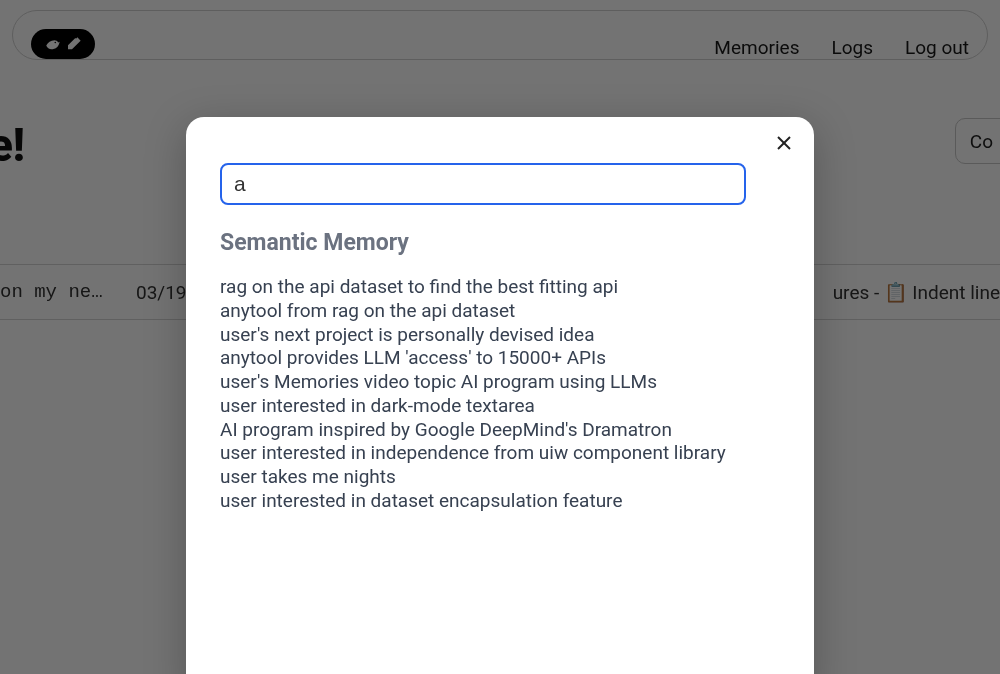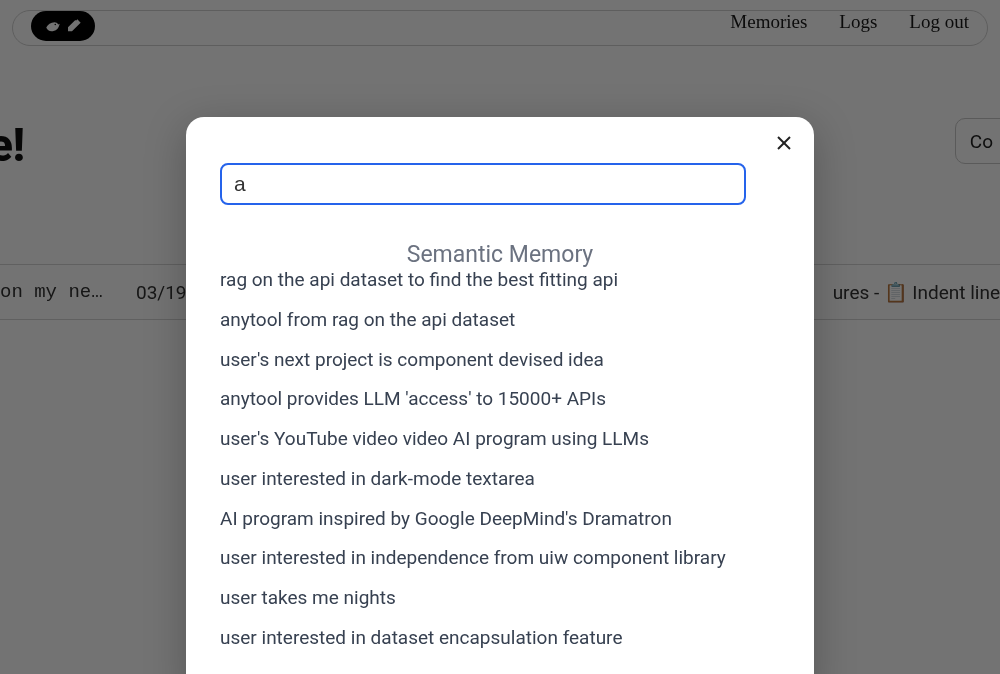--- a/index.html
+++ b/index.html
@@ -2,25 +2,24 @@
 <html><head>
 <meta charset="utf-8">
 <style>
   * { box-sizing: border-box; margin: 0; padding: 0; }
   html, body { width: 1000px; height: 674px; overflow: hidden; font-family: -apple-system, BlinkMacSystemFont, "Segoe UI", Roboto, sans-serif; background: #fff; }
 
   .page { position: relative; width: 1000px; height: 674px; }
 
   
   .topbar {
-    position: absolute; top: 10px; left: 12px; right: 12px; height: 36px;
+    position: absolute; top: 10px; left: 12px; right: 12px; height: 50px;
     border: 1px solid #d0d0d0; border-radius: 25px;
-    display: flex; align-items: flex-start; justify-content: space-between;
+    display: flex; align-items: flex-end; justify-content: space-between;
     padding: 0 18px;
-    font-family: Liberation Serif, serif;
   }
   .logo-pill {
     background: #000; border-radius: 999px; width: 64px; height: 30px;
     display: flex; align-items: center; justify-content: center; gap: 4px;
   }
   .logo-pill svg { display: block; }
   .nav { display: flex; gap: 32px; }
   .nav a { color: #1a1a1a; text-decoration: none; font-size: 19px; font-weight: 400; }
 
   
@@ -58,23 +57,23 @@
     position: absolute; top: 14px; right: 18px; width: 24px; height: 24px;
     display: flex; align-items: center; justify-content: center;
     cursor: pointer; color: #222;
   }
   .search-wrap { margin-top: 22px; }
   .search-input {
     width: 526px; height: 42px; border: 2px solid #2563eb; border-radius: 8px;
     padding: 0 12px; font-size: 21px; color: #333; outline: none;
   }
   .section-heading {
-    margin-top: 36px; font-size: 23px; font-weight: 400; color: #6b7280; text-align: center;
+    margin-top: 24px; font-size: 23px; font-weight: 700; color: #6b7280;
   }
-  .result-list { margin-top: 0; display: flex; flex-direction: column; gap: 16px; }
+  .result-list { margin-top: 19px; display: flex; flex-direction: column; }
   .result-item { font-size: 19px; color: #374151; line-height: 1.25; cursor: pointer; }
 </style>
 </head>
 <body>
 
 <div class="page">
 
   <div class="topbar">
     <div class="logo-pill">
       <svg width="18" height="18" viewBox="0 0 24 24" fill="#fff">
@@ -113,23 +112,23 @@
 
     <div class="search-wrap">
       <input class="search-input" type="text" value="a" style="">
     </div>
 
     <div class="section-heading">Semantic Memory</div>
 
     <div class="result-list">
       <div class="result-item">rag on the api dataset to find the best fitting api</div>
       <div class="result-item">anytool from rag on the api dataset</div>
-      <div class="result-item">user's next project is component devised idea</div>
+      <div class="result-item">user's next project is personally devised idea</div>
       <div class="result-item">anytool provides LLM 'access' to 15000+ APIs</div>
-      <div class="result-item">user's YouTube video video AI program using LLMs</div>
+      <div class="result-item">user's Memories video topic AI program using LLMs</div>
       <div class="result-item">user interested in dark-mode textarea</div>
       <div class="result-item">AI program inspired by Google DeepMind's Dramatron</div>
       <div class="result-item">user interested in independence from uiw component library</div>
       <div class="result-item">user takes me nights</div>
       <div class="result-item">user interested in dataset encapsulation feature</div>
     </div>
   </div>
 
 </div>
 

